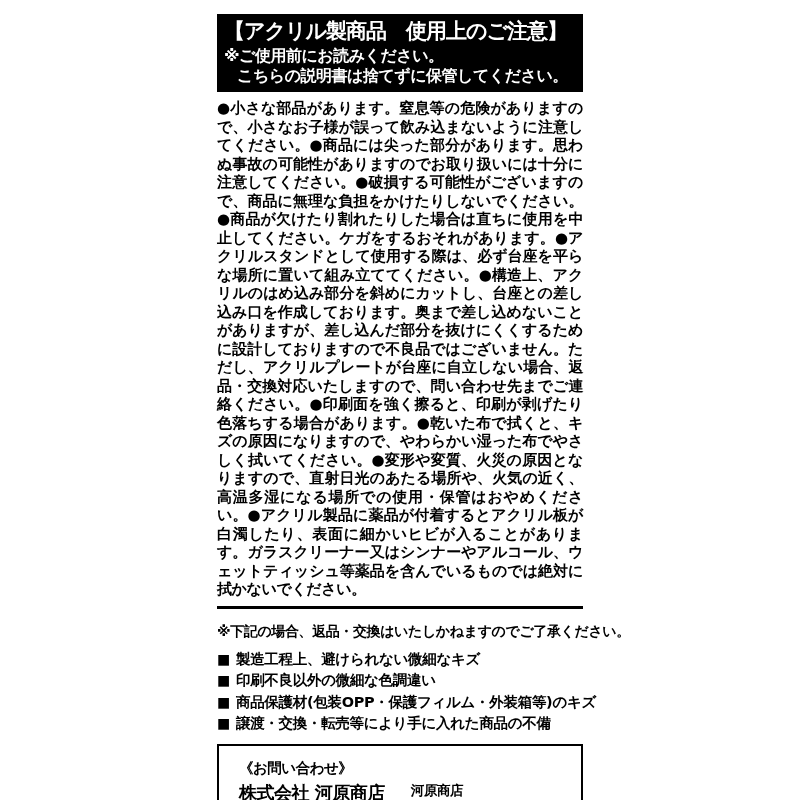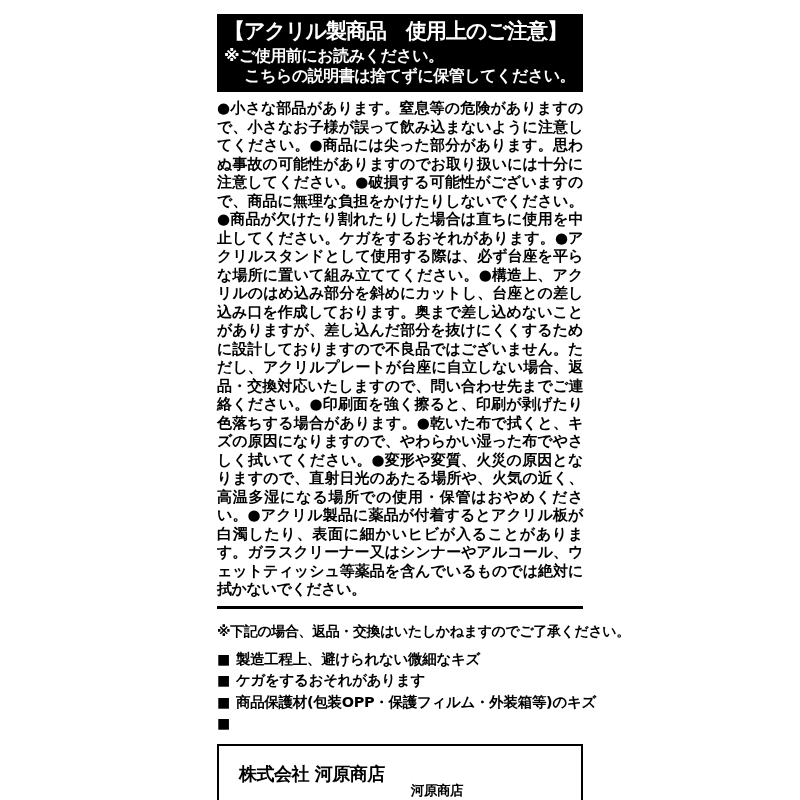--- a/index.html
+++ b/index.html
@@ -40,21 +40,20 @@
   .banner-note {
     margin: 2px 0 0 0;
     font-size: 16px;
     font-weight: 700;
     line-height: 1.22;
     letter-spacing: -0.5px;
   }
   .banner-note .line2 {
     display: block;
     padding-left: 13px;
-    text-align: right;
   }
 
   
   .warnings {
     margin: 7px 0 0 0;
     font-size: 15px;
     font-weight: 700;
     line-height: 18.5px;
     letter-spacing: -0.4px;
     text-align: justify;
@@ -150,34 +149,36 @@
 
     <section>
       <p class="returns-heading">※下記の場合、返品・交換はいたしかねますのでご了承ください。</p>
       <ul class="returns-list">
         <li>
           <span class="sq">■</span>
           <span>製造工程上、避けられない微細なキズ</span>
         </li>
         <li>
           <span class="sq">■</span>
-          <span>ケガをするおそれがあります</span>
+          <span>印刷不良以外の微細な色調違い</span>
         </li>
         <li>
           <span class="sq">■</span>
           <span>商品保護材(包装OPP・保護フィルム・外装箱等)のキズ</span>
         </li>
         <li>
           <span class="sq">■</span>
+          <span>譲渡・交換・転売等により手に入れた商品の不備</span>
         </li>
       </ul>
     </section>
 
     <footer class="contact-box">
       <div class="contact-left">
+        <div class="contact-heading">《お問い合わせ》</div>
         <div class="contact-company">株式会社 河原商店</div>
 
       </div>
       <div class="contact-right">
         <div>河原商店</div>
         <div>月～金(土日・祝日を除く)</div>
 
       </div>
     </footer>
 

